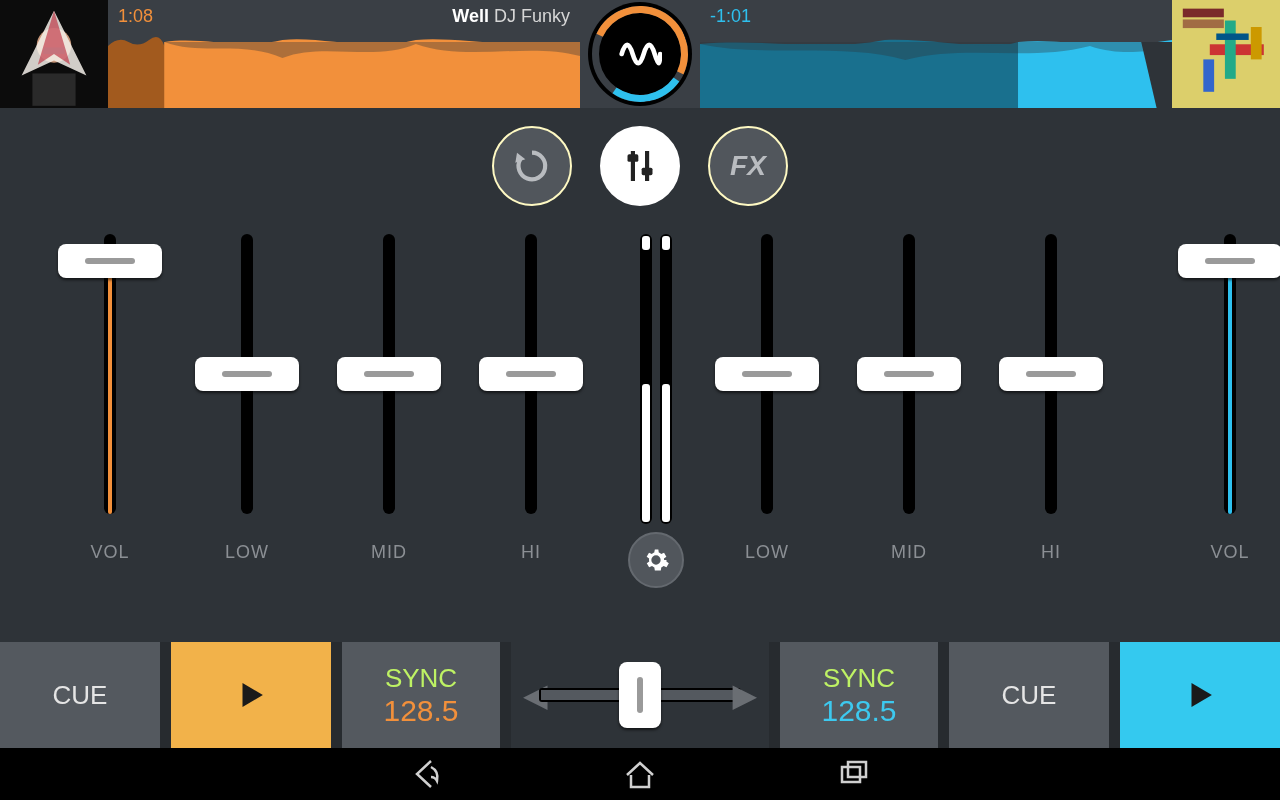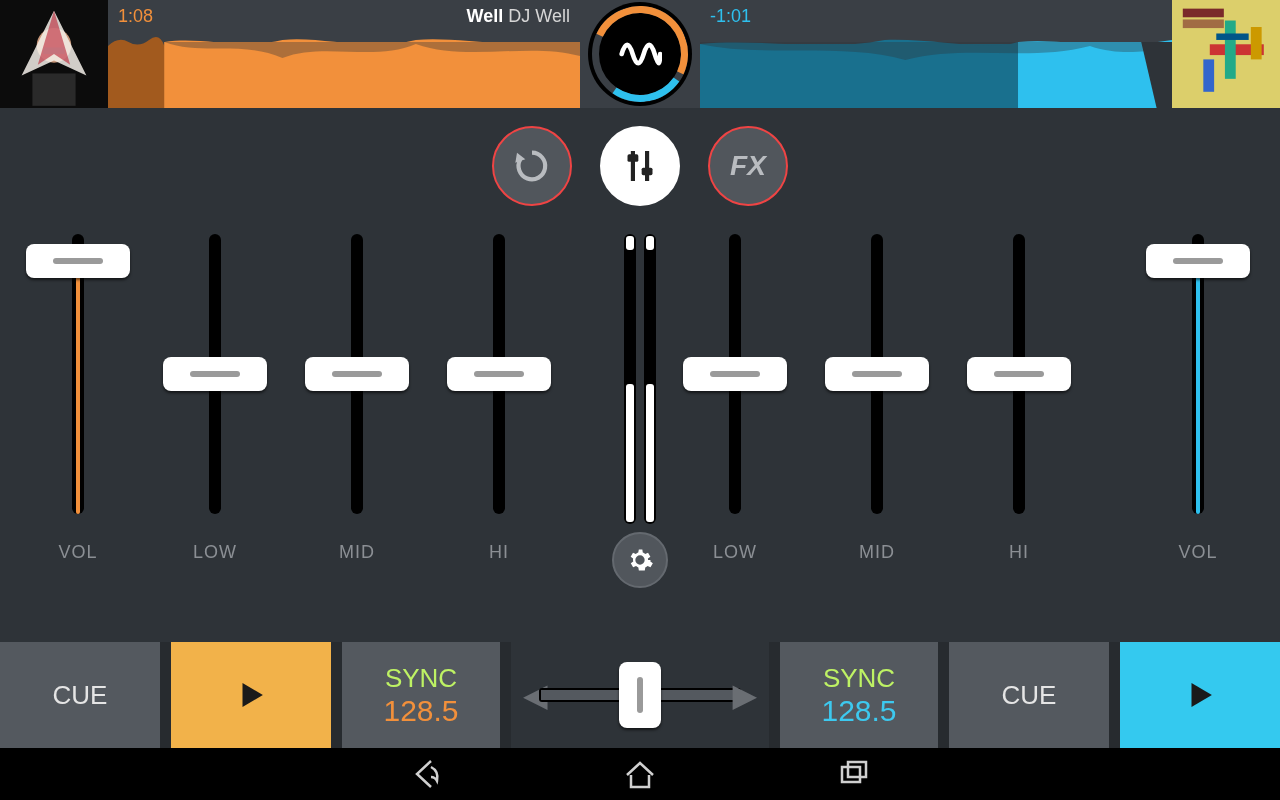--- a/index.html
+++ b/index.html
@@ -29,27 +29,27 @@
   .wave.right .seg2 { fill:#2ec0ee; }
   .centerlogo { position:absolute; left:50%; top:2px; transform:translateX(-50%); width:104px; height:104px; border-radius:50%; background:#000; display:flex; align-items:center;justify-content:center;}
   .centerlogo .ring { position:absolute; inset:4px; border-radius:50%; border:7px solid #3a3f45;}
   .centerlogo .arcA { position:absolute; inset:4px; border-radius:50%; border:7px solid transparent; border-top-color:#f2903b;border-right-color:#f2903b; transform:rotate(-20deg);}
   .centerlogo .arcB { position:absolute; inset:4px; border-radius:50%; border:7px solid transparent; border-bottom-color:#2ec0ee; transform:rotate(-10deg);}
   .centerlogo .inner { width:70px;height:70px;border-radius:50%;background:#000;display:flex;align-items:center;justify-content:center;}
   .centerlogo .inner svg{width:44px;height:44px;}
 
   
   .modes { height: 116px; display:flex; align-items:center; justify-content:center; gap:28px; }
-  .modebtn { width:80px;height:80px;border-radius:50%;background:#51565c;border:2px solid #ef4444;display:flex;align-items:center;justify-content:center;color:#b9bcc0;cursor:pointer;}
+  .modebtn { width:80px;height:80px;border-radius:50%;background:#51565c;border:2px solid #fef9c3;display:flex;align-items:center;justify-content:center;color:#b9bcc0;cursor:pointer;}
   .modebtn.active { background:#fff;border-color:#fff;color:#222;}
   .modebtn svg{width:40px;height:40px;}
   .modebtn .fx{font-size:28px;font-style:italic;font-weight:700;}
 
   
-  .sliders { flex:1; position:relative; }
+  .sliders { flex:1; position:relative;margin-left:32px; }
   .slider { position:absolute; width:100px; top:0; height:300px; }
   .slider .track { position:absolute; left:50%; transform:translateX(-50%); width:12px; top:10px; bottom:10px; background:#000; border-radius:6px; }
   .slider .accent { position:absolute; left:50%; transform:translateX(-50%); width:4px; top:40px; bottom:10px; border-radius:2px;}
   .slider .knob { position:absolute; left:50%; transform:translateX(-50%); width:104px; height:34px; background:#fff; border-radius:8px; box-shadow:0 2px 3px rgba(0,0,0,.6); display:flex;align-items:center;justify-content:center;}
   .slider .knob::after{content:'';width:50px;height:6px;background:#9a9a9a;border-radius:3px;}
   .slider .label{position:absolute;top:318px;left:0;right:0;text-align:center;color:#8b8f94;font-size:18px;letter-spacing:1px;}
   .crossfader { position:absolute; left:50%; transform:translateX(-50%); top:10px; height:290px; width:40px;}
   .crossfader .t1{position:absolute;left:4px;width:12px;top:0;bottom:0;background:#000;border-radius:6px;}
   .crossfader .t2{position:absolute;right:4px;width:12px;top:0;bottom:0;background:#000;border-radius:6px;}
   .crossfader .fill1{position:absolute;left:6px;width:8px;top:150px;bottom:2px;background:#fff;border-radius:3px;}
@@ -97,21 +97,21 @@
         <circle cx="50" cy="42" r="16" fill="#c9987a"></circle>
         <rect x="40" y="44" width="20" height="6" fill="#26d6d6"></rect>
         <path d="M50 10 L20 70 L50 56 L80 70 Z" fill="#f4f0ea" opacity=".85"></path>
         <path d="M50 10 L35 60 L50 50 L65 60 Z" fill="#b23" opacity=".6"></path>
         <rect x="30" y="68" width="40" height="30" fill="#2a2a2a"></rect>
       </svg>
     </div>
 
     <div class="deckmeta left">
       <span class="timeA">1:08</span>
-      <span class="track"><b>Well</b>&nbsp;<span>DJ Well</span></span>
+      <span class="track"><b>Well</b>&nbsp;<span>DJ Funky</span></span>
     </div>
     <div class="deckmeta right">
       <span class="timeB">-1:01</span>
     </div>
 
     <div class="wave left">
       <svg viewBox="0 0 460 72" preserveAspectRatio="none">
         <rect class="seg1" x="0" y="10" width="55" height="62"></rect>
         <path class="seg1" d="M0 10 Q10 0 20 6 T40 4 T55 10 V72 H0Z"></path>
         <rect class="seg2" x="55" y="6" width="405" height="66"></rect>

